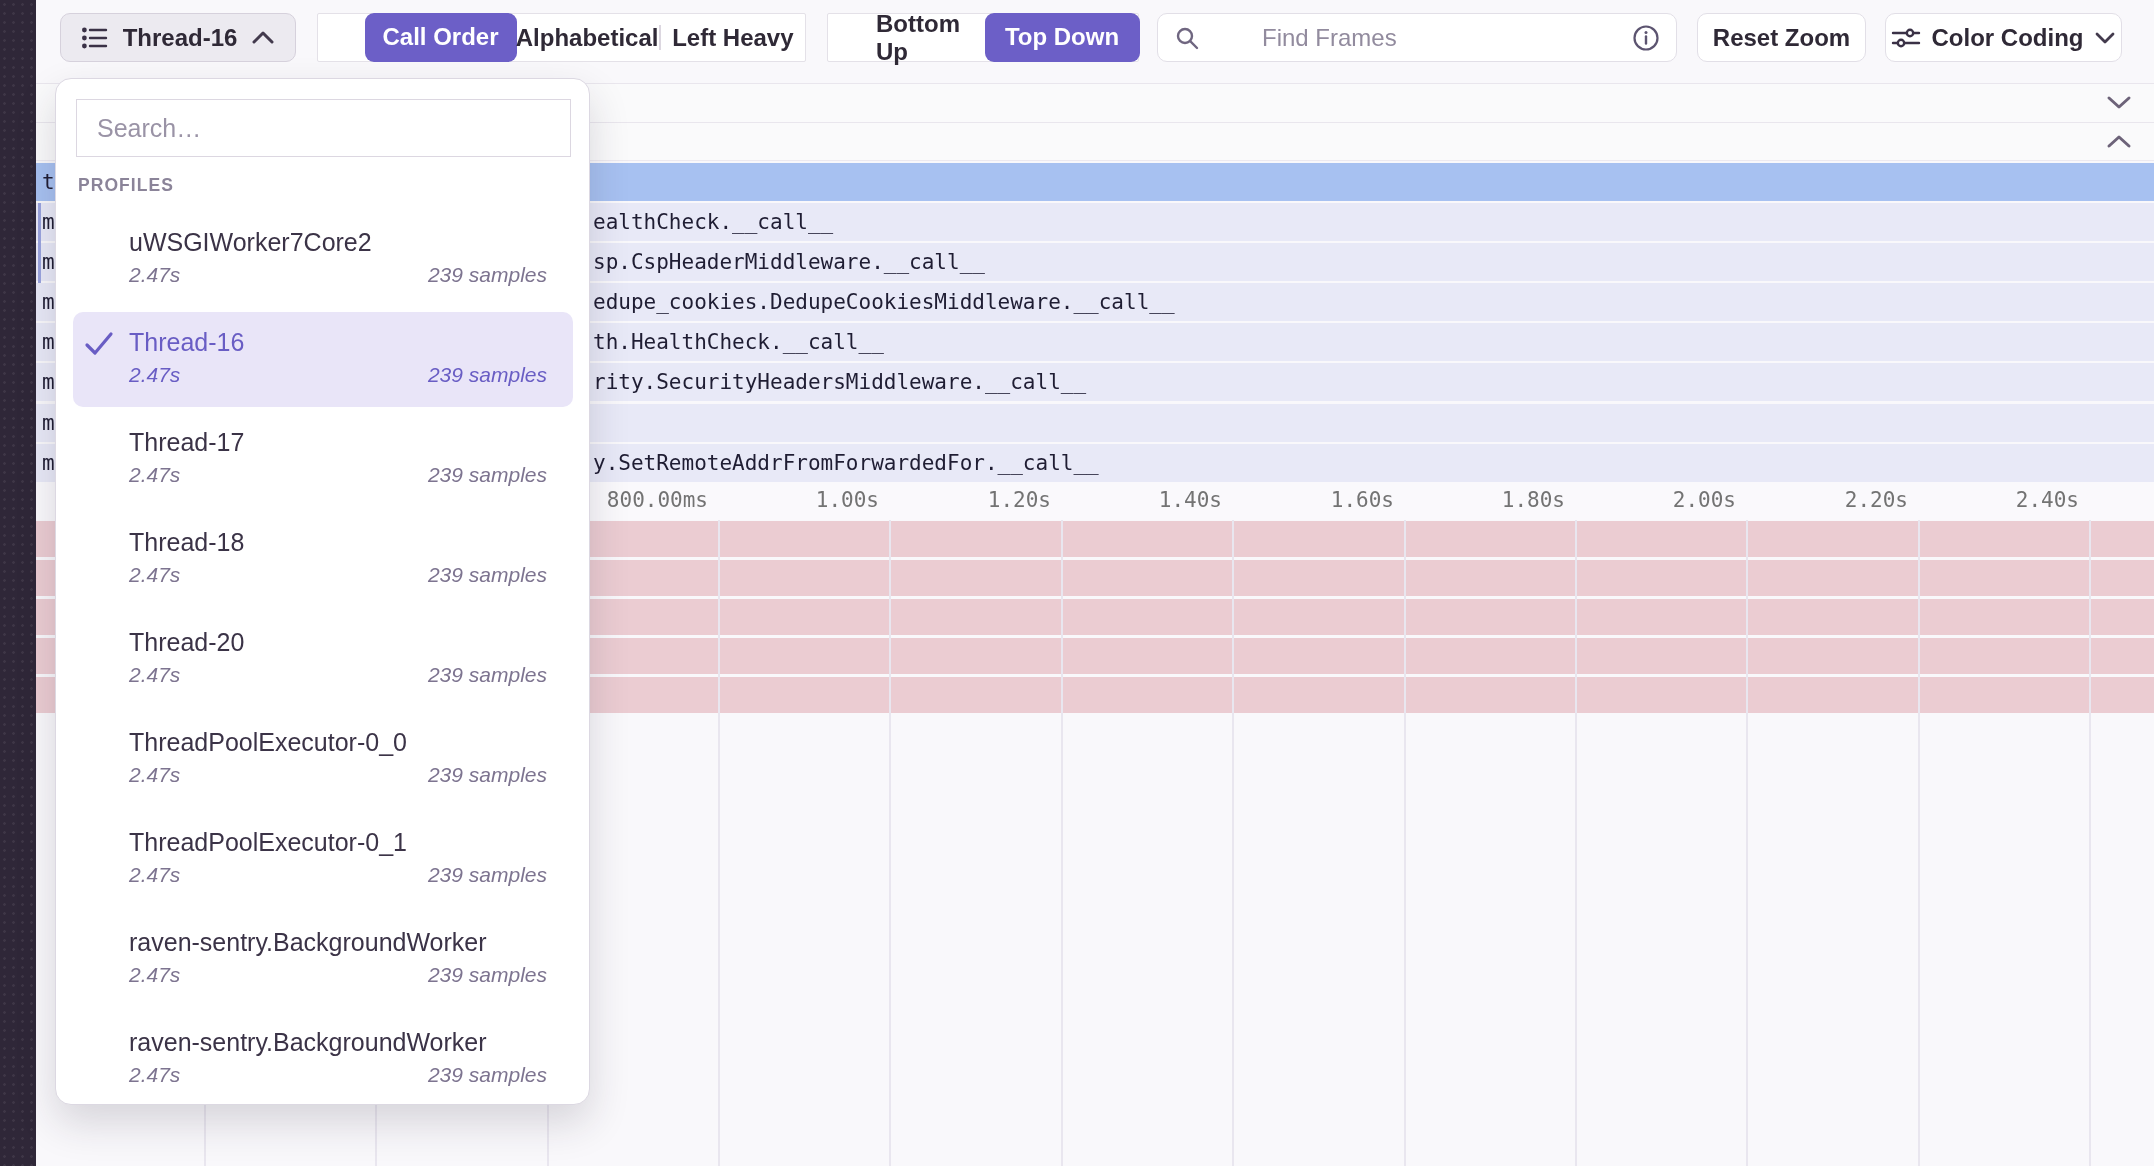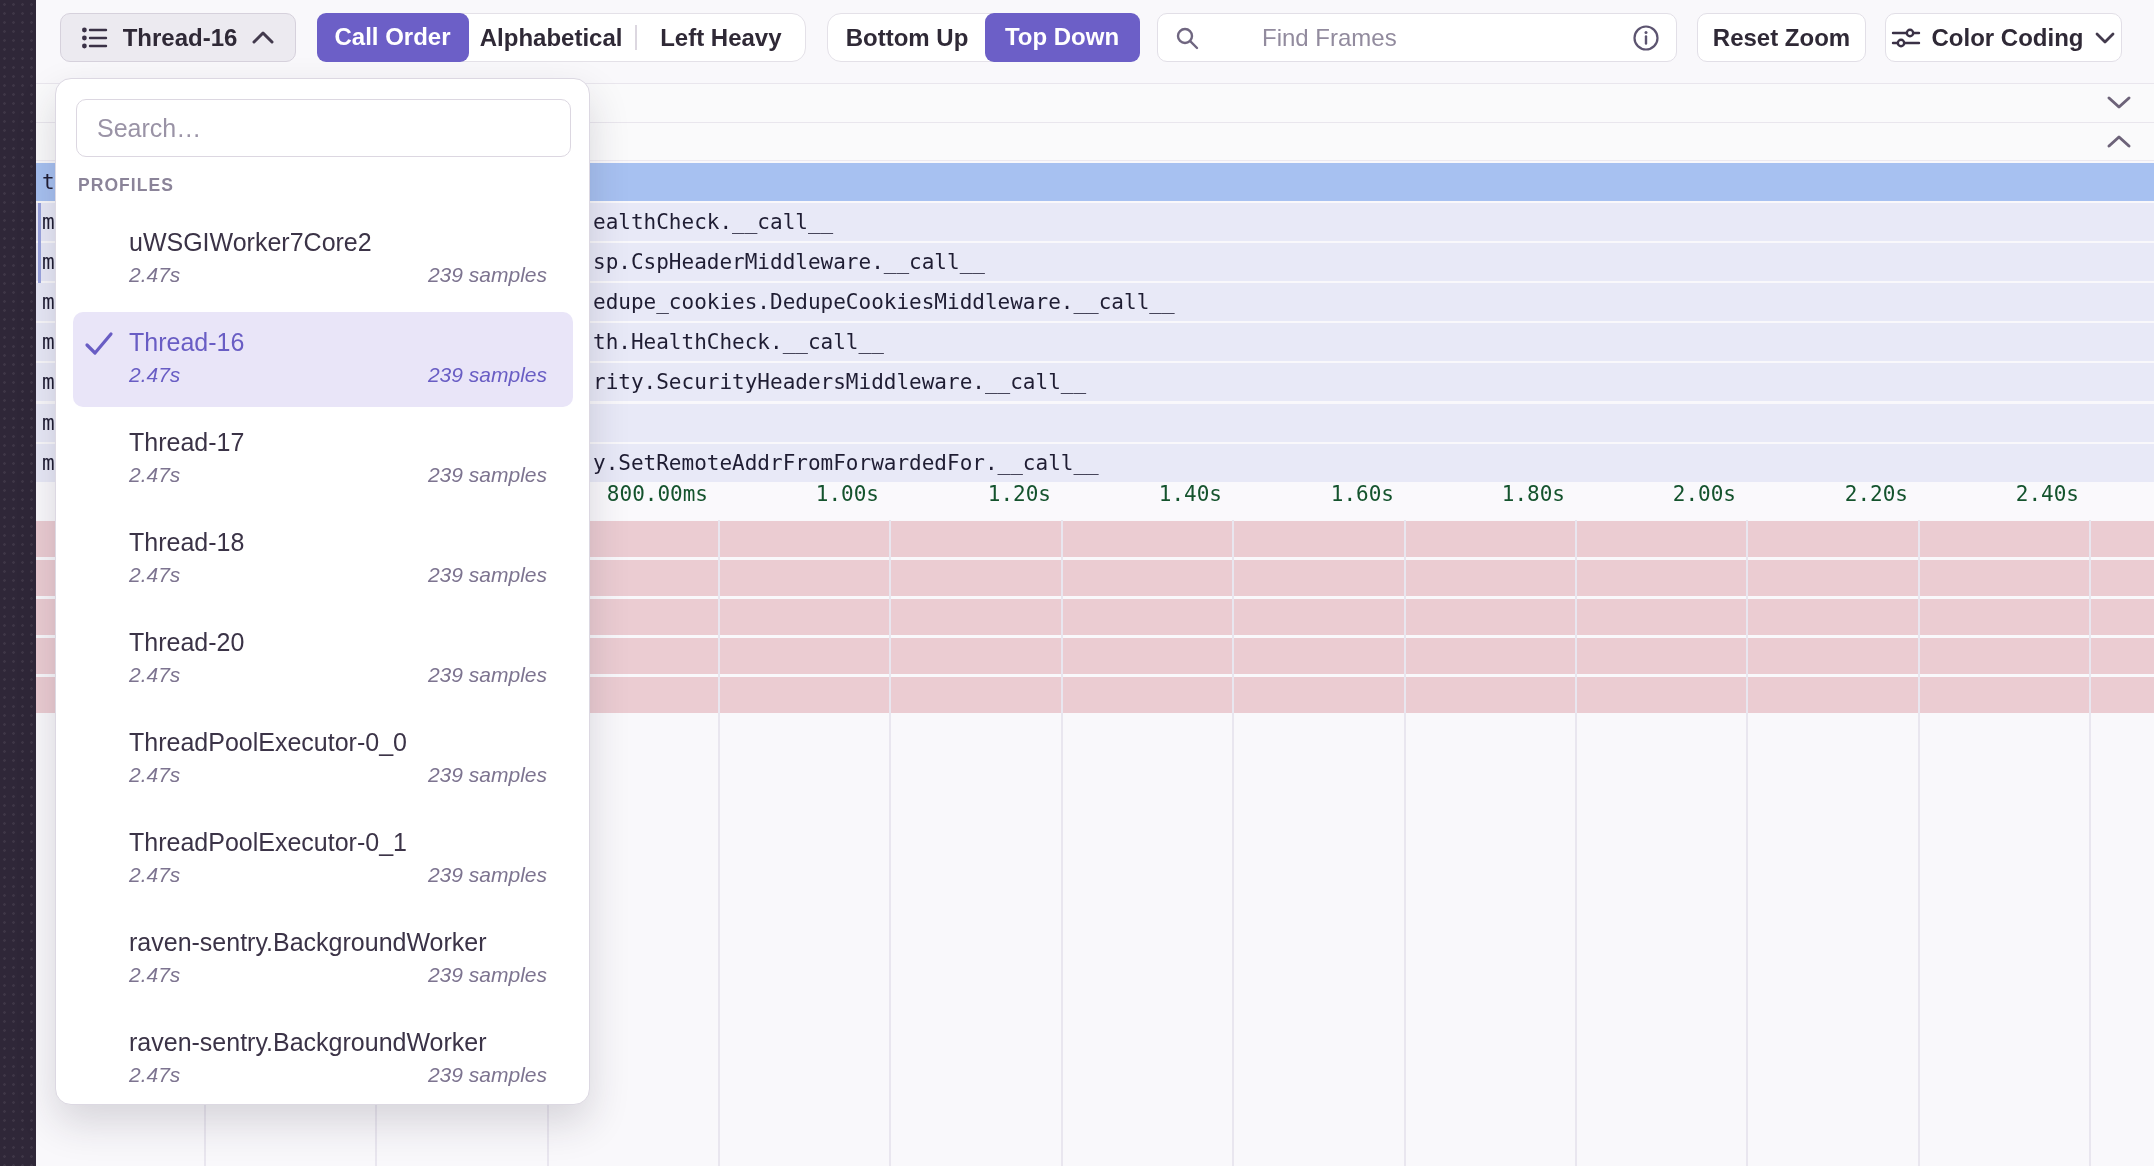--- a/index.html
+++ b/index.html
@@ -18,60 +18,60 @@
   .frame-edge-line{position:absolute;left:38px;top:203px;width:3px;height:80px;background:#9aa3de;}
 
   
   .section-bar{position:absolute;left:0;right:0;background:#fafafb;}
   .bar1{top:83px;height:38px;border-top:1.5px solid #e9e6ed;border-bottom:1.5px solid #e9e6ed;}
   .bar2{top:122.5px;height:37px;border-bottom:1.5px solid #ece9f0;}
   .section-bar .chev{position:absolute;right:22px;top:50%;transform:translateY(-50%);}
 
   
   .time-axis{position:absolute;left:36px;width:2118px;top:482px;height:38px;background:#faf9fc;}
-  .tick{position:absolute;top:0;width:160px;text-align:right;
-        font-family:"DejaVu Sans Mono",monospace;font-size:21px;color:#14532d;}
+  .tick{position:absolute;top:6px;width:160px;text-align:right;
+        font-family:"DejaVu Sans Mono",monospace;font-size:21px;color:#737373;}
 
   
   .pink-row{position:absolute;left:36px;width:2118px;height:36px;background:#ebccd2;}
   .gridline{position:absolute;top:520px;bottom:0;width:2px;background:#e9e6ef;}
 
   
   .sidebar-strip{position:absolute;left:0;top:0;width:36px;height:1166px;background:#2f2738;
      background-image:radial-gradient(rgba(255,255,255,0.07) 1px,transparent 1.6px);
      background-size:9px 9px;}
 
   
   .toolbar-btn{position:absolute;top:13px;height:49px;background:#ffffff;border:1.5px solid #e2dfe7;
      border-radius:10px;display:flex;align-items:center;justify-content:center;
      font-weight:bold;font-size:24px;color:#2f2936;box-sizing:border-box;}
   .thread-btn{left:60px;width:236px;background:#eceaf0;border-color:#d6d1dc;gap:14px;}
   .seg{position:absolute;top:13px;height:49px;background:#fff;border:1.5px solid #e4e1e8;
-     border-radius:14px;display:flex;align-items:stretch;box-sizing:border-box;}
+     border-radius:2px;display:flex;align-items:stretch;box-sizing:border-box;padding-left:48px;}
   .seg1{left:317px;width:489px;}
   .seg2{left:827px;width:312px;}
   .seg .opt{display:flex;align-items:center;justify-content:center;
      font-weight:bold;font-size:24px;color:#2f2936;flex:1;}
   .seg .pill{background:#6c5fc7;color:#ffffff;border-radius:9px;flex:none;
      display:flex;align-items:center;justify-content:center;font-weight:bold;font-size:24px;
      margin:-1.5px;height:49px;box-sizing:border-box;}
   .seg .divider{width:1.5px;background:#dcd7e0;margin:11px 0;}
   .find-frames{left:1157px;width:520px;justify-content:flex-start;gap:12px;padding:0 16px;font-weight:normal;}
   .find-frames input{flex:1;border:none;outline:none;font-size:24px;color:#2f2936;
      font-family:"Liberation Sans",sans-serif;background:transparent;min-width:0;margin-left:48px;}
   .find-frames input::placeholder{color:#928b9e;}
   .reset-btn{left:1697px;width:169px;}
   .color-btn{left:1885px;width:237px;gap:11px;}
 
   
   .dropdown{position:absolute;left:55px;top:78px;width:535px;height:1027px;background:#ffffff;
      border:1px solid #dcd8e2;border-radius:16px;box-shadow:0 18px 40px rgba(40,32,51,0.16);
      box-sizing:border-box;}
   .dropdown .search{position:absolute;left:20px;top:20px;width:495px;height:58px;
-     border:1.5px solid #dcd7e1;border-radius:10px;box-sizing:border-box;padding:0 20px;
+     border:1.5px solid #dcd7e1;border-radius:0;box-sizing:border-box;padding:0 20px;
      font-size:25px;color:#2f2936;font-family:"Liberation Sans",sans-serif;outline:none;}
   .dropdown .search::placeholder{color:#9a93a6;}
   .dropdown .group-label{position:absolute;left:22px;top:96px;font-size:17.5px;font-weight:bold;
      letter-spacing:0.06em;color:#8b8499;}
   .profile-item{position:absolute;left:0;width:535px;height:96px;}
   .profile-item .pname{position:absolute;left:73px;top:8px;font-size:25px;color:#3b3347;
      line-height:30px;white-space:nowrap;}
   .profile-item .pmeta{position:absolute;left:73px;right:44px;top:44px;font-size:21px;color:#7d7490;
      display:flex;justify-content:space-between;font-style:italic;}
   .sel-highlight{position:absolute;left:17px;top:233px;width:500px;height:95px;background:#e9e5f8;border-radius:10px;}

